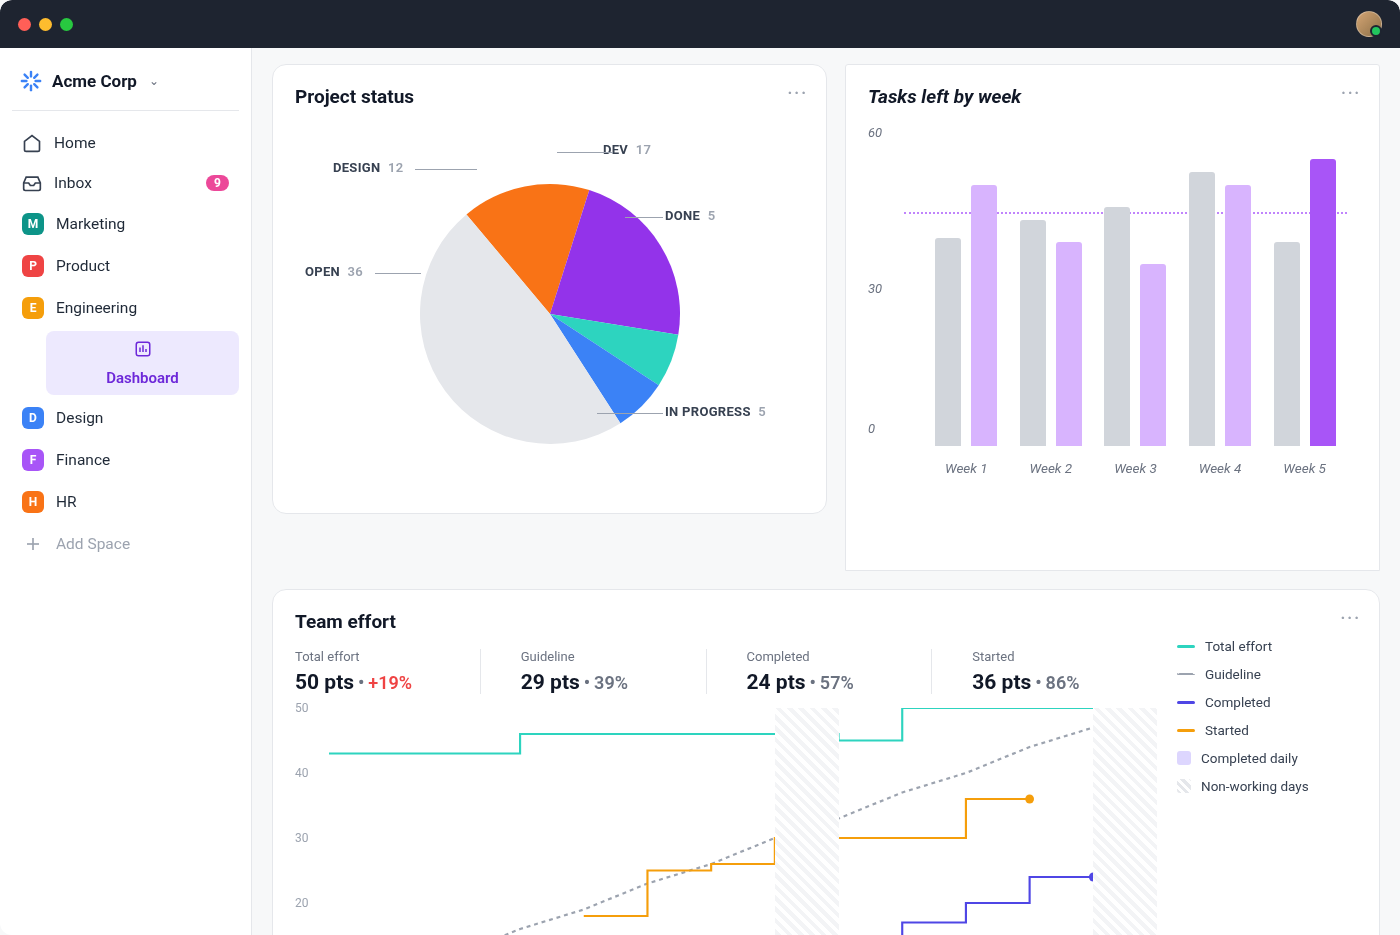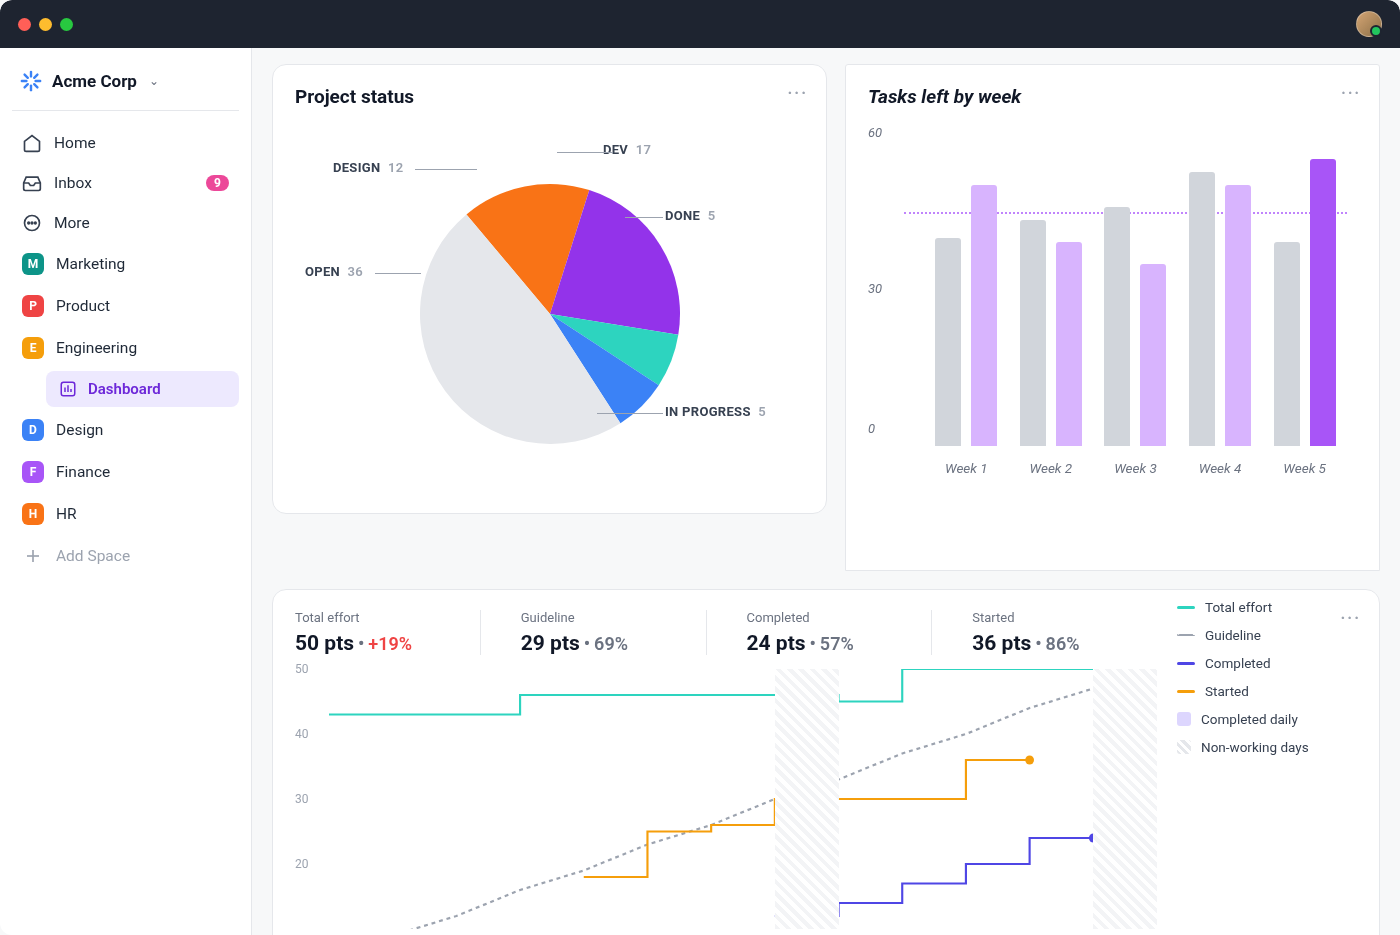--- a/index.html
+++ b/index.html
@@ -87,21 +87,21 @@
       font-size:15.5px; color:#1f2937; margin-bottom:4px;
     }
     .space-sq {
       width:22px;height:22px;border-radius:6px;
       display:flex;align-items:center;justify-content:center;
       color:#fff; font-size:12px; font-weight:700;
     }
     .sub-item {
       display:flex; align-items:center; gap:10px;
       margin-left: 34px; padding:8px 12px; border-radius:8px;
-      font-size:15px; cursor:pointer; margin-bottom:4px;
+      font-size:15px; cursor:pointer; margin-bottom:4px;flex-direction:column;
     }
     .sub-item.active { background:#ede9fe; color:#6d28d9; font-weight:600;}
     .sub-item.active .nav-icon{color:#6d28d9;}
     .add-space{
       display:flex;align-items:center;gap:12px;padding:8px 10px;
       color:#9ca3af;font-size:15.5px;cursor:pointer;border-radius:8px;
     }
     .plus-icon{width:22px;height:22px;display:flex;align-items:center;justify-content:center;}
 
     
@@ -217,31 +217,20 @@
     </div>
     <div class="nav-item">
       <span class="nav-icon">
         <svg width="20" height="20" viewBox="0 0 24 24" fill="none" stroke="currentColor" stroke-width="2">
             <path d="M22 12h-6l-2 3h-4l-2-3H2"></path>
             <path d="M5 5h14l3 7v7a2 2 0 0 1-2 2H4a2 2 0 0 1-2-2v-7l3-7z"></path>
           </svg>
       </span>
       <span>Inbox</span>
       <span class="badge">9</span>
-    </div>
-    <div class="nav-item">
-      <span class="nav-icon">
-        <svg width="20" height="20" viewBox="0 0 24 24" fill="none" stroke="currentColor" stroke-width="2">
-            <circle cx="12" cy="12" r="9"></circle>
-            <circle cx="8" cy="12" r="1" fill="currentColor"></circle>
-            <circle cx="12" cy="12" r="1" fill="currentColor"></circle>
-            <circle cx="16" cy="12" r="1" fill="currentColor"></circle>
-          </svg>
-      </span>
-      <span>More</span>
     </div>
 
 
     <div id="spaces-list">
         <div class="space-item">
           <div class="space-sq" style="background:#0d9488">M</div>
           <span>Marketing</span>
         </div>
         <div class="space-item">
           <div class="space-sq" style="background:#ef4444">P</div>
@@ -354,30 +343,31 @@
               <div>Week 2</div>
               <div>Week 3</div>
               <div>Week 4</div>
               <div>Week 5</div>
             </div>
         </div>
       </div>
     </div>
 
     <div class="card effort">
+      <div class="card-title">Team effort</div>
       <div class="card-more">···</div>
 
       <div class="metrics-row" id="metrics-row">
           <div class="metric">
             <div class="metric-label">Total effort</div>
       <div><span class="metric-val">50 pts</span> <span class="metric-sub">•</span> <span class="metric-sub metric-pos">+19%</span></div>
           </div>
           <div class="metric">
             <div class="metric-label">Guideline</div>
-      <div><span class="metric-val">29 pts</span> <span class="metric-sub">•</span> <span class="metric-sub ">69%</span></div>
+      <div><span class="metric-val">29 pts</span> <span class="metric-sub">•</span> <span class="metric-sub ">39%</span></div>
           </div>
           <div class="metric">
             <div class="metric-label">Completed</div>
       <div><span class="metric-val">24 pts</span> <span class="metric-sub">•</span> <span class="metric-sub ">57%</span></div>
           </div>
           <div class="metric">
             <div class="metric-label">Started</div>
       <div><span class="metric-val">36 pts</span> <span class="metric-sub">•</span> <span class="metric-sub ">86%</span></div>
           </div>
         </div>

